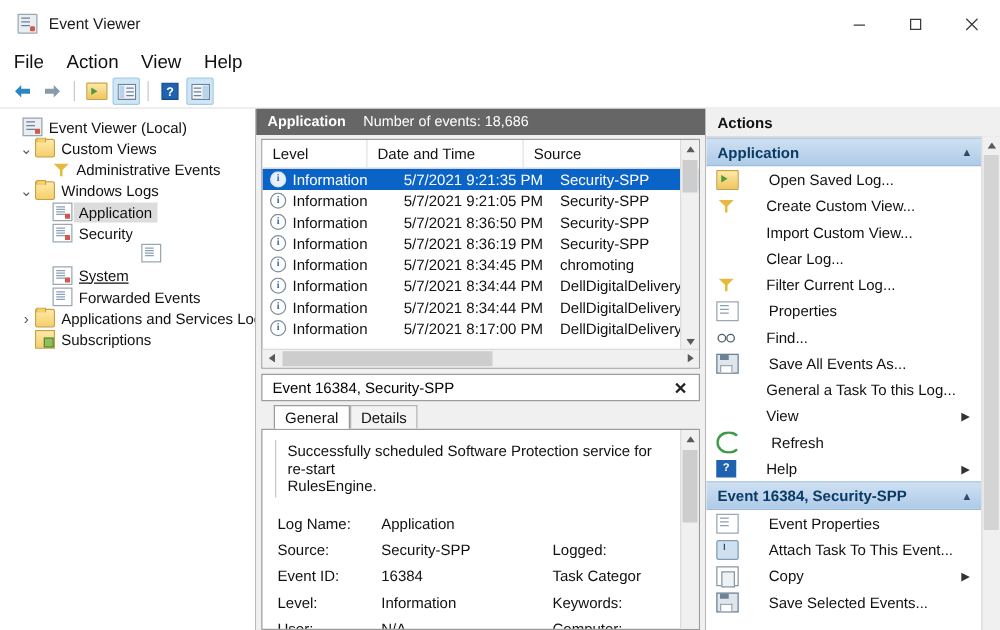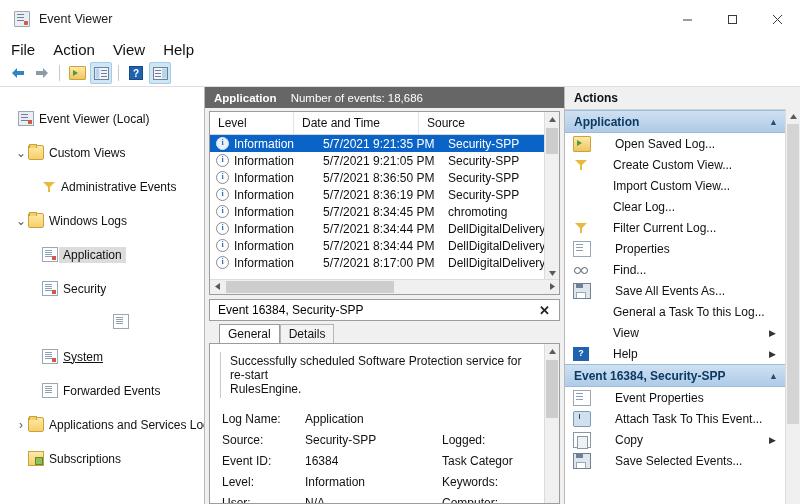--- a/index.html
+++ b/index.html
@@ -31,21 +31,21 @@
   .toolbar{height:26px;display:flex;align-items:center;padding-left:7px;background:#fff;border-bottom:1px solid #dfdfdf;flex:none;gap:2px;}
   .tb{width:22px;height:22px;display:flex;align-items:center;justify-content:center;position:relative;border-radius:2px;}
   .tb.active{background:#cfe6f7;border:1px solid #a6cbe6;box-sizing:border-box;}
   .tb-sep{width:1px;height:16px;background:#c9c9c9;margin:0 4px;}
 
   
   .content{flex:1;display:flex;min-height:0;}
 
   
   .tree{width:205px;flex:none;background:#fff;border-right:1px solid #b9b9b9;padding-top:6px;box-sizing:border-box;overflow:hidden;}
-  .node{height:17px;display:flex;align-items:center;font-size:12px;color:#111;white-space:nowrap;margin-top:17px;}
+  .node{height:17px;display:flex;align-items:center;font-size:12px;color:#111;white-space:nowrap;}
   .twisty{width:14px;display:flex;align-items:center;justify-content:center;flex:none;color:#5a5a5a;}
   .nicon{width:14px;height:13px;flex:none;margin-right:5px;position:relative;}
   .nlabel{overflow:hidden;text-overflow:clip;}
   .node.sel .nlabel{background:#dcdcdc;padding:1px 4px;margin:-1px -4px;}
 
   
   .ic-folder{background:linear-gradient(#ffe9a8,#f5cf6b);border:1px solid #c9a23c;border-radius:1px 2px 2px 2px;}
   .ic-folder:before{content:"";position:absolute;left:0;top:-2px;width:6px;height:3px;background:#f5cf6b;border:1px solid #c9a23c;border-bottom:0;border-radius:1px 1px 0 0;}
   
   .ic-log{background:#fff;border:1px solid #9aa7b4;}
@@ -507,20 +507,24 @@
         <div class="act noicon">
           <span class="aicon"></span>
           <span>General a Task To this Log...</span>
         </div>
         <div class="act noicon">
           <span class="aicon"></span>
           <span>View</span>
           <span class="sub">▶</span>
         </div>
         <div class="act">
+          <span class="aicon ic-refresh"></span>
+          <span>Refresh</span>
+        </div>
+        <div class="act">
           <span class="aicon ic-help">?</span>
           <span>Help</span>
           <span class="sub">▶</span>
         </div>
 
         <div class="group-head">
           <span>Event 16384, Security-SPP</span>
           <span class="chev">▲</span>
         </div>
 

